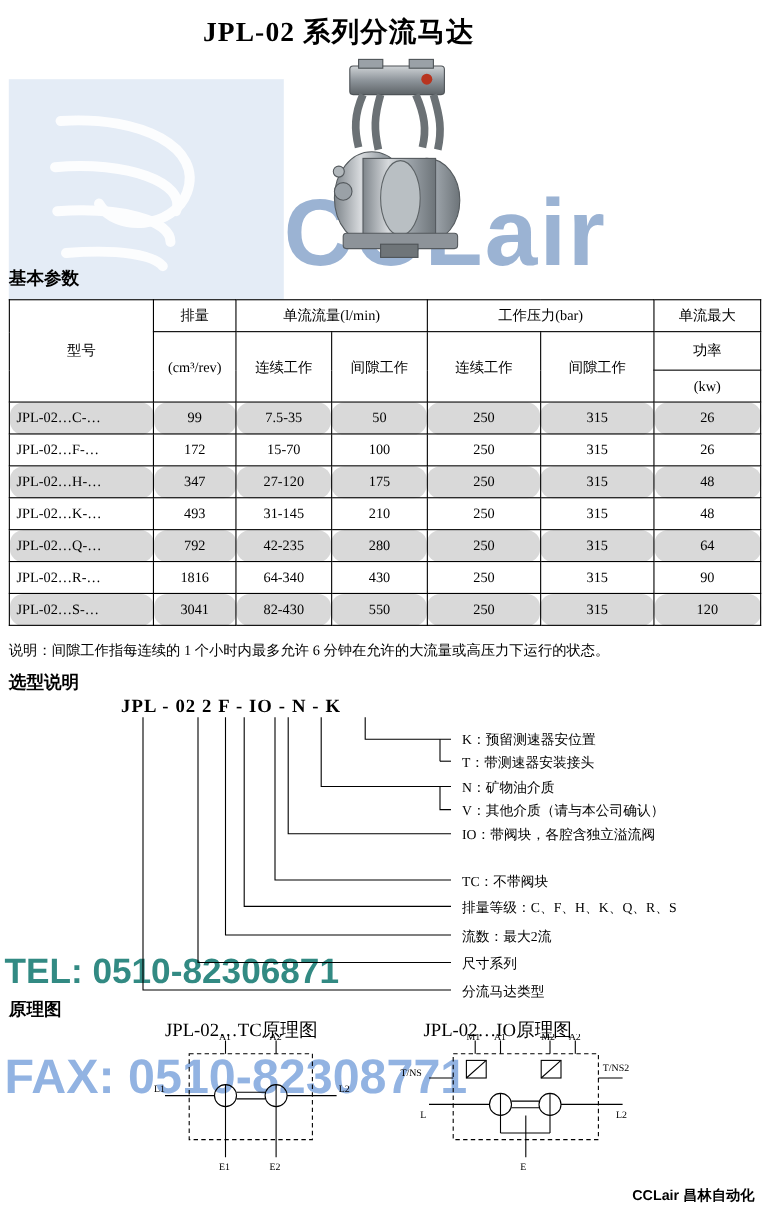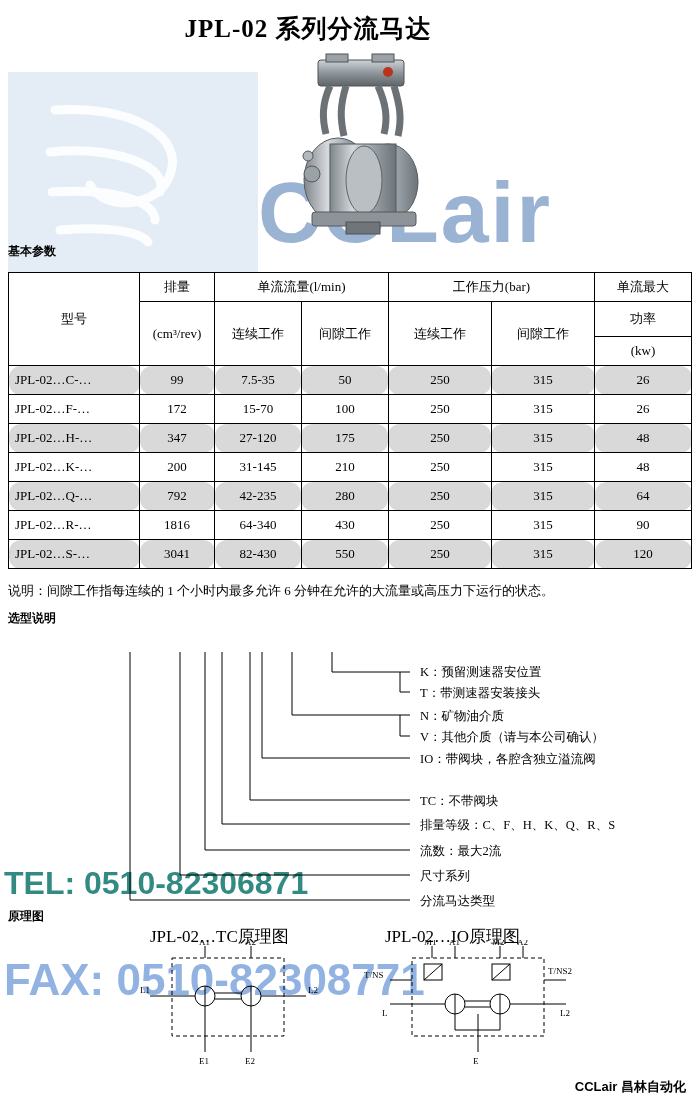--- a/index.html
+++ b/index.html
@@ -40,21 +40,21 @@
   .title{
     position:absolute;top:12px;left:0;width:616px;text-align:center;
     font-size:25px;font-weight:bold;letter-spacing:1px;
   }
 
   
   .photo{position:absolute;left:260px;top:52px;width:200px;height:190px;}
 
   
   .sec-head{
-    position:absolute;left:8px;font-size:12px;font-weight:bold;
+    position:absolute;left:8px;font-size:16px;font-weight:bold;
   }
   #sec-basic{top:243px;}
   #sec-model{top:610px;}
   #sec-principle{top:908px;}
 
   
   table.spec{
     position:absolute;left:8px;top:272px;width:684px;
     border-collapse:collapse;
     font-size:13px;
@@ -204,21 +204,21 @@
         <td>JPL-02…H-…</td>
         <td>347</td>
         <td>27-120</td>
         <td>175</td>
         <td>250</td>
         <td>315</td>
         <td>48</td>
       </tr>
       <tr>
         <td>JPL-02…K-…</td>
-        <td>200</td>
+        <td>493</td>
         <td>31-145</td>
         <td>210</td>
         <td>250</td>
         <td>315</td>
         <td>48</td>
       </tr>
       <tr>
         <td>JPL-02…Q-…</td>
         <td>792</td>
         <td>42-235</td>
@@ -244,20 +244,21 @@
         <td>250</td>
         <td>315</td>
         <td>120</td>
       </tr>
     </tbody>
   </table>
 
   <div class="note">说明：间隙工作指每连续的 1 个小时内最多允许 6 分钟在允许的大流量或高压力下运行的状态。</div>
 
   <div class="sec-head" id="sec-model">选型说明</div>
+  <div class="code-line">JPL - 02  2 F - IO - N - K</div>
 
   <svg class="lead-svg" viewBox="0 0 700 310">
     <g stroke="#000" stroke-width="1" fill="none">
 
       <path d="M332 52 L332 72 L410 72"></path>
       <path d="M410 92 L400 92"></path>
       <path d="M400 72 L400 92"></path>
 
       <path d="M292 52 L292 115 L410 115"></path>
       <path d="M400 115 L400 136 L410 136"></path>

